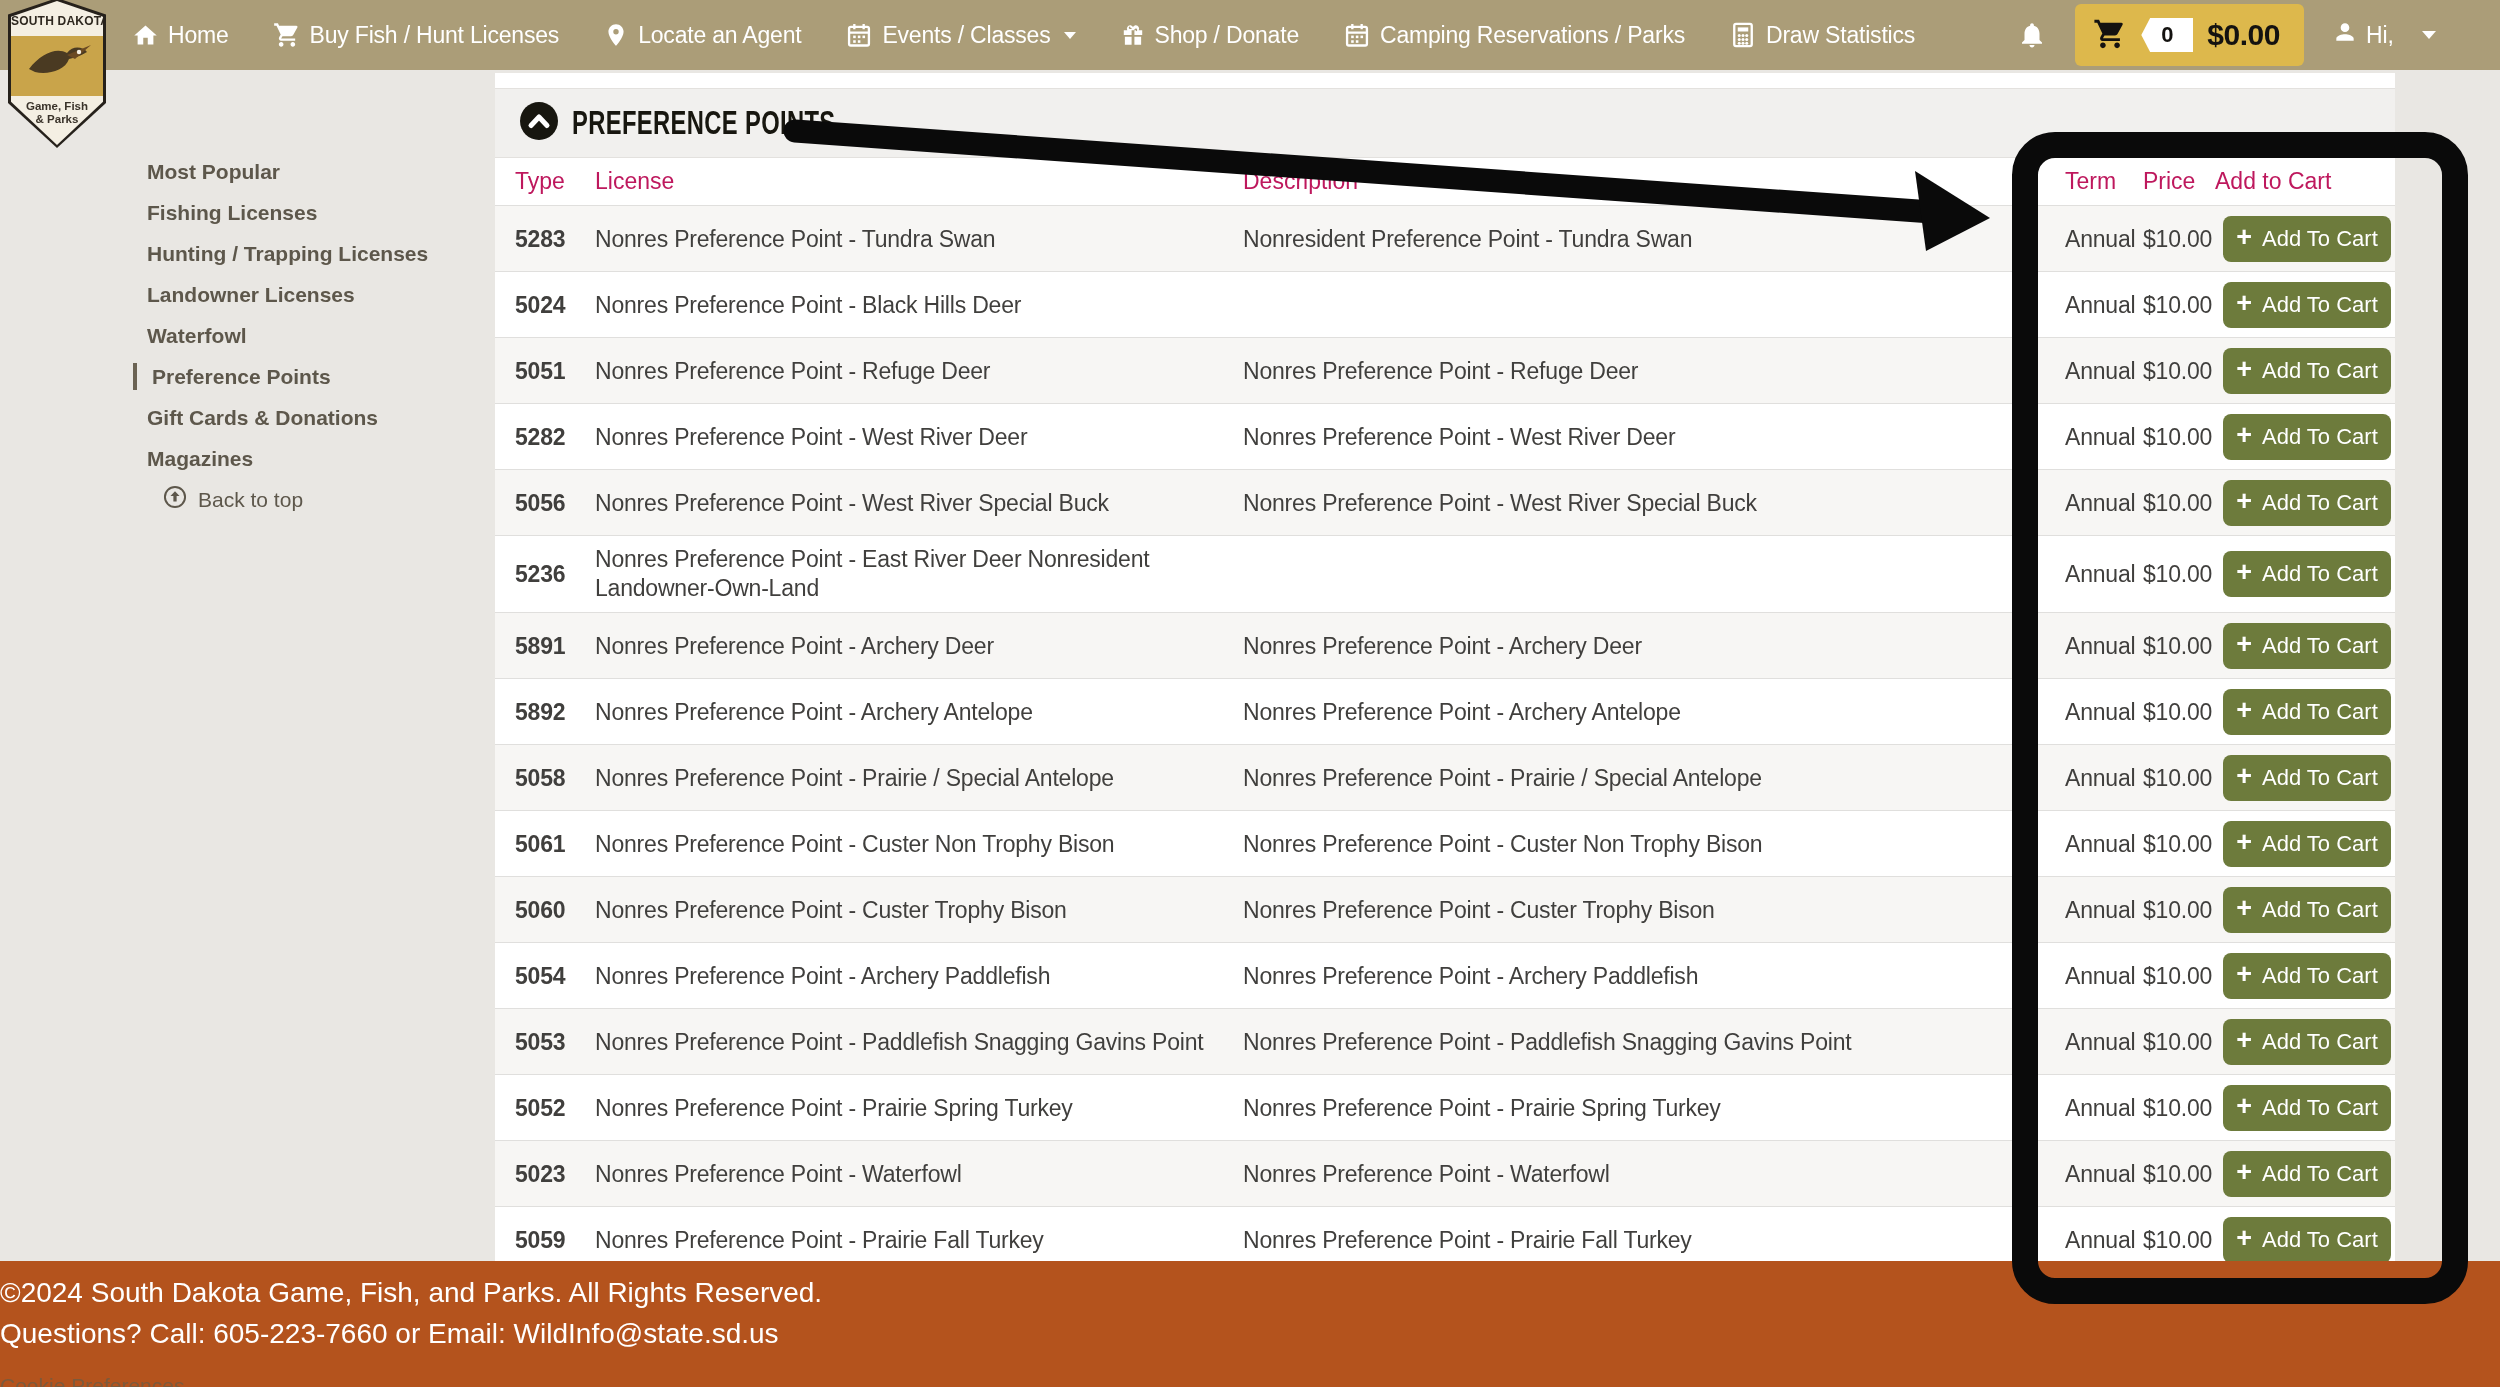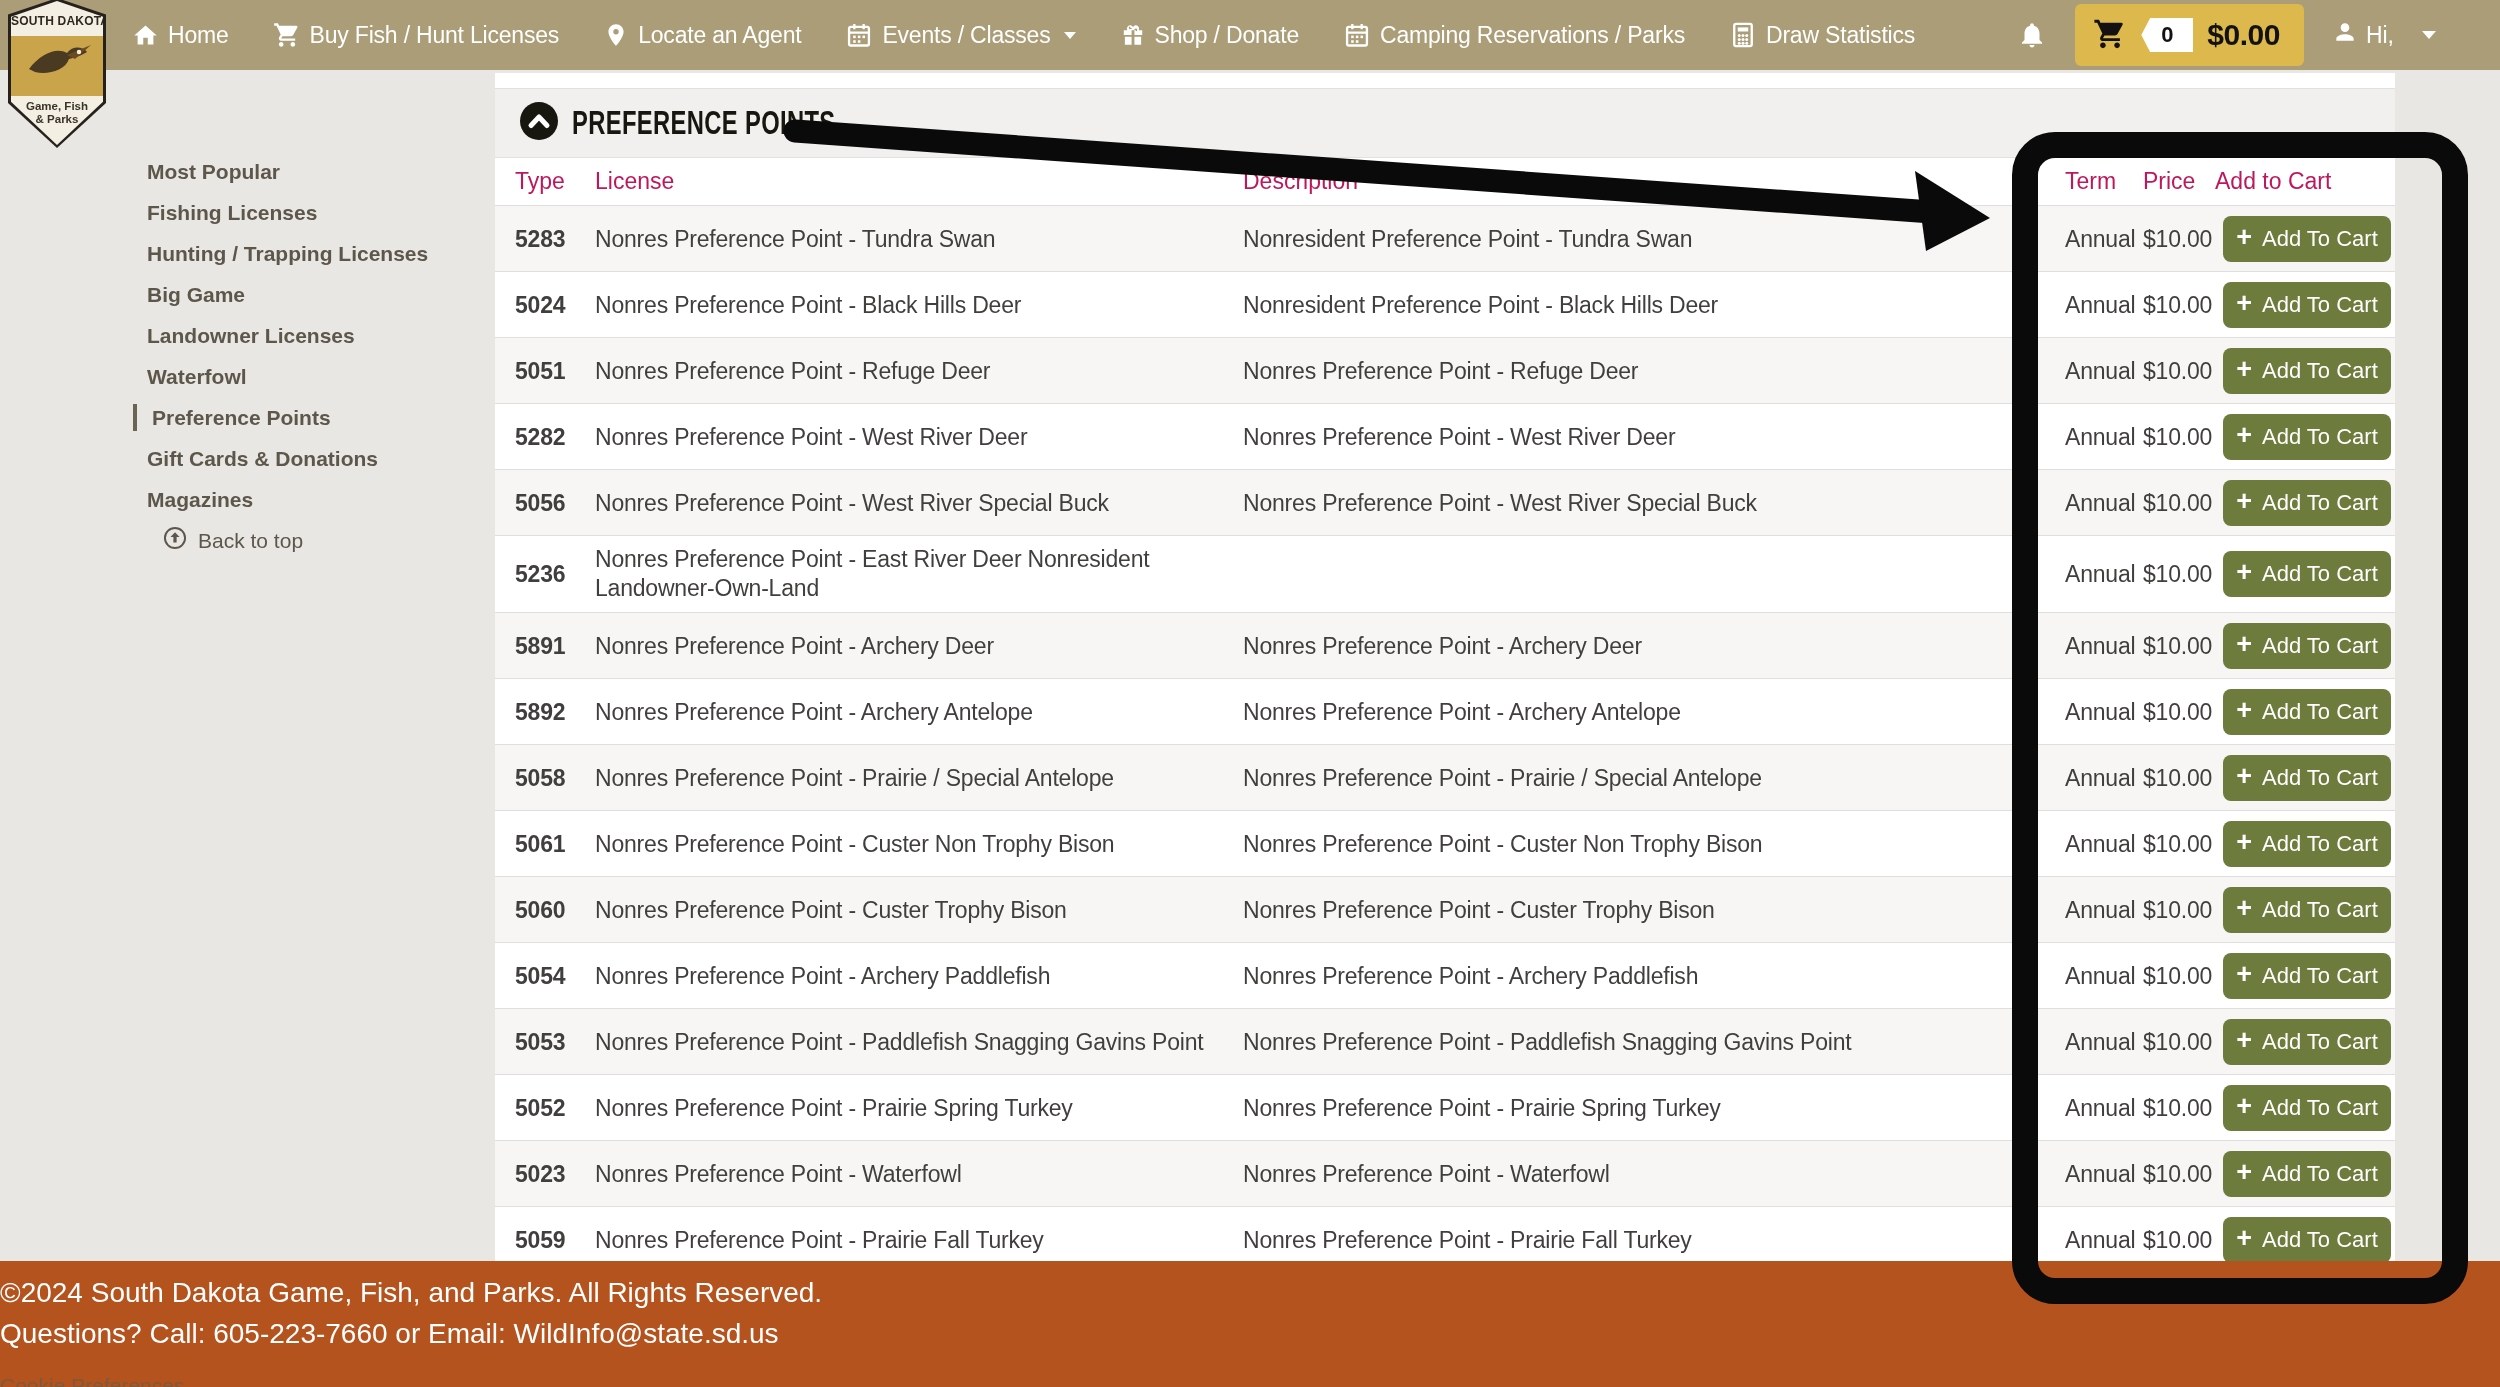--- a/index.html
+++ b/index.html
@@ -230,23 +230,20 @@
       <div class="side-item">
     <span class="slabel">Most Popular</span>
   </div>
       <div class="side-item">
     <span class="slabel">Fishing Licenses</span>
   </div>
       <div class="side-item">
     <span class="slabel">Hunting / Trapping Licenses</span>
   </div>
       <div class="side-item">
-    <span class="slabel">Big Game</span>
-  </div>
-      <div class="side-item">
     <span class="slabel">Landowner Licenses</span>
   </div>
       <div class="side-item">
     <span class="slabel">Waterfowl</span>
   </div>
       <div class="side-item active">
     <span class="slabel">Preference Points</span>
   </div>
       <div class="side-item">
     <span class="slabel">Gift Cards &amp; Donations</span>
@@ -287,21 +284,20 @@
     <div class="cell c-term">Annual</div>
     <div class="cell c-price">$10.00</div>
     <button class="atc">
       <span class="plus">+</span>
       <span class="atc-label">Add To Cart</span>
     </button>
   </div>
         <div class="trow">
     <div class="cell c-type">5024</div>
     <div class="cell c-license">Nonres Preference Point - Black Hills Deer</div>
-    <div class="cell c-desc">Nonresident Preference Point - Black Hills Deer</div>
     <div class="cell c-term">Annual</div>
     <div class="cell c-price">$10.00</div>
     <button class="atc">
       <span class="plus">+</span>
       <span class="atc-label">Add To Cart</span>
     </button>
   </div>
         <div class="trow alt">
     <div class="cell c-type">5051</div>
     <div class="cell c-license">Nonres Preference Point - Refuge Deer</div>

